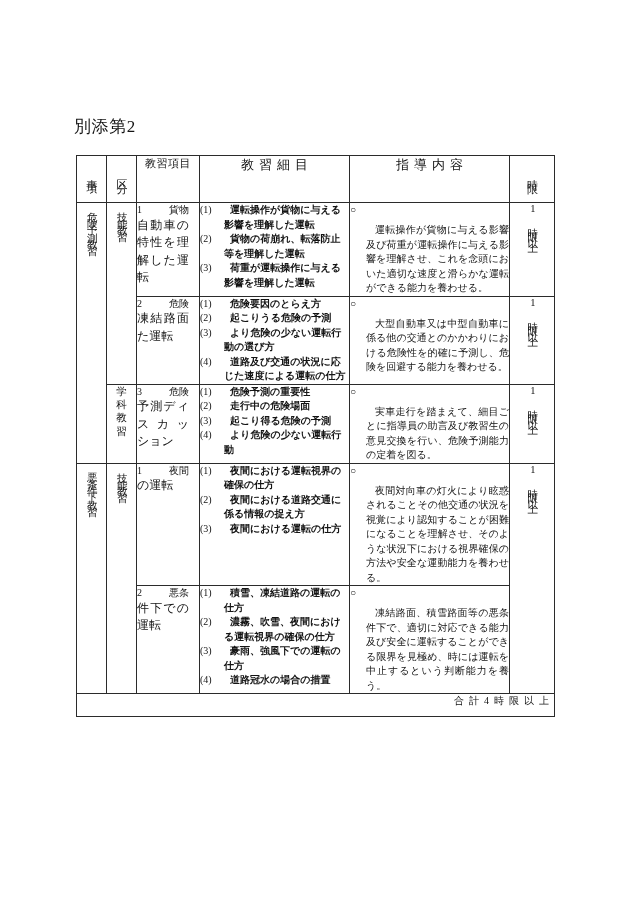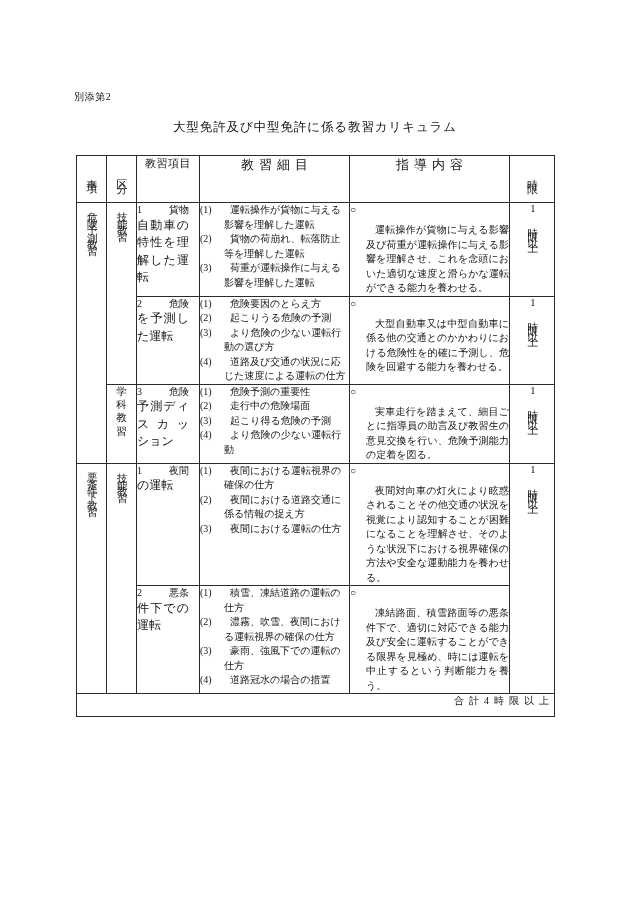--- a/index.html
+++ b/index.html
@@ -21,22 +21,22 @@
     position: absolute;
     left: 0;
     top: 0;
     width: 630px;
     height: 903px;
   }
 
   .doc-label {
     position: absolute;
     left: 74px;
-    top: 90px;
-    font-size: 10px;
+    top: 115px;
+    font-size: 17px;
     letter-spacing: 0.6px;
     white-space: nowrap;
   }
 
   .doc-title {
     position: absolute;
     left: 0;
     top: 119px;
     width: 630px;
     text-align: center;
@@ -160,20 +160,21 @@
     line-height: 1.45;
     margin: 0;
   }
   .detail-list li .num {
     flex: 0 0 auto;
     width: 24px;
   }
   .detail-list li .txt {
     flex: 1 1 auto;
     text-indent: 0.6em;
+    font-weight: bold;
   }
 
   
   .guide-cell {
     padding: 4px 5px 6px 5px;
   }
   .guide-body {
     display: flex;
     align-items: flex-start;
     font-size: 10px;
@@ -214,21 +215,20 @@
     padding-left: 5px;
   }
 </style>
 </head>
 <body>
 
 <div class="page">
 
   <div class="doc-label">別添第2</div>
 
-  <div class="doc-title">大型免許及び中型免許に係る教習カリキュラム</div>
 
   <div class="table-wrap">
     <table class="curriculum">
       <colgroup>
         <col class="c-jikou">
         <col class="c-kubun">
         <col class="c-koumoku">
         <col class="c-saimoku">
         <col class="c-shidou">
         <col class="c-jigen">
@@ -279,21 +279,21 @@
               </div>
             </td>
             <td class="hours-cell"><span class="hours-text">1時限以上</span></td>
           </tr>
           <tr>
             <td class="item-cell">
               <div class="item-num-line">
                 <span>2</span>
                 <span>危険</span>
               </div>
-              <div class="item-rest">を予測し</div>
+              <div class="item-rest">凍結路面</div>
               <div class="item-rest lastline">た運転</div>
             </td>
             <td class="detail-cell">
               <ul class="detail-list">
                 <li>
                   <span class="num">(1)</span>
                   <span class="txt">危険要因のとらえ方</span>
                 </li>
                 <li>
                   <span class="num">(2)</span>

